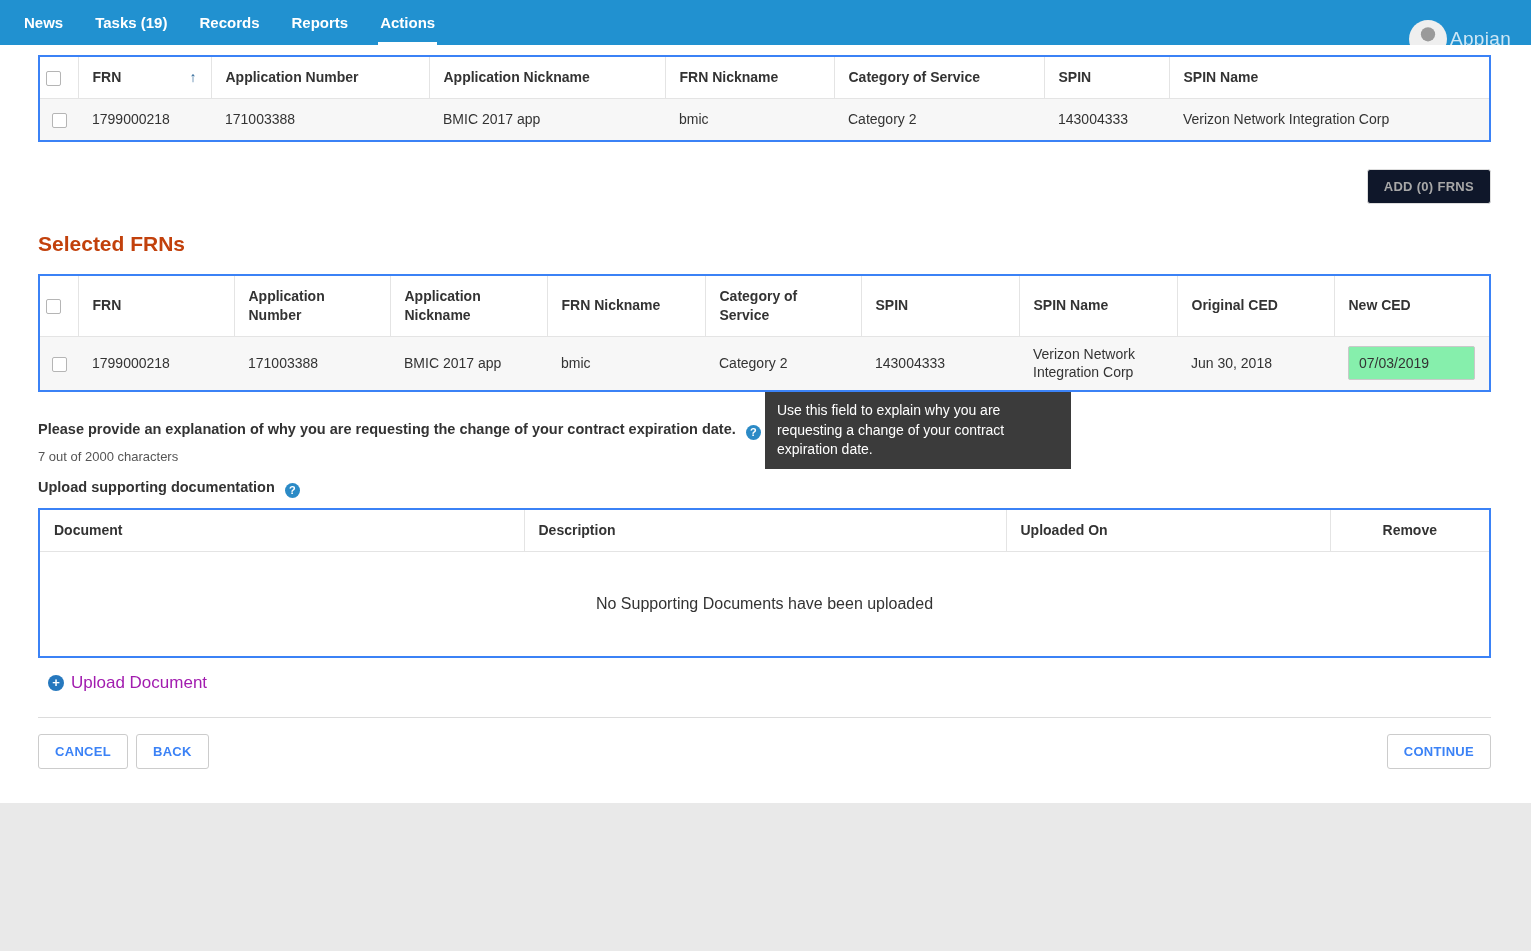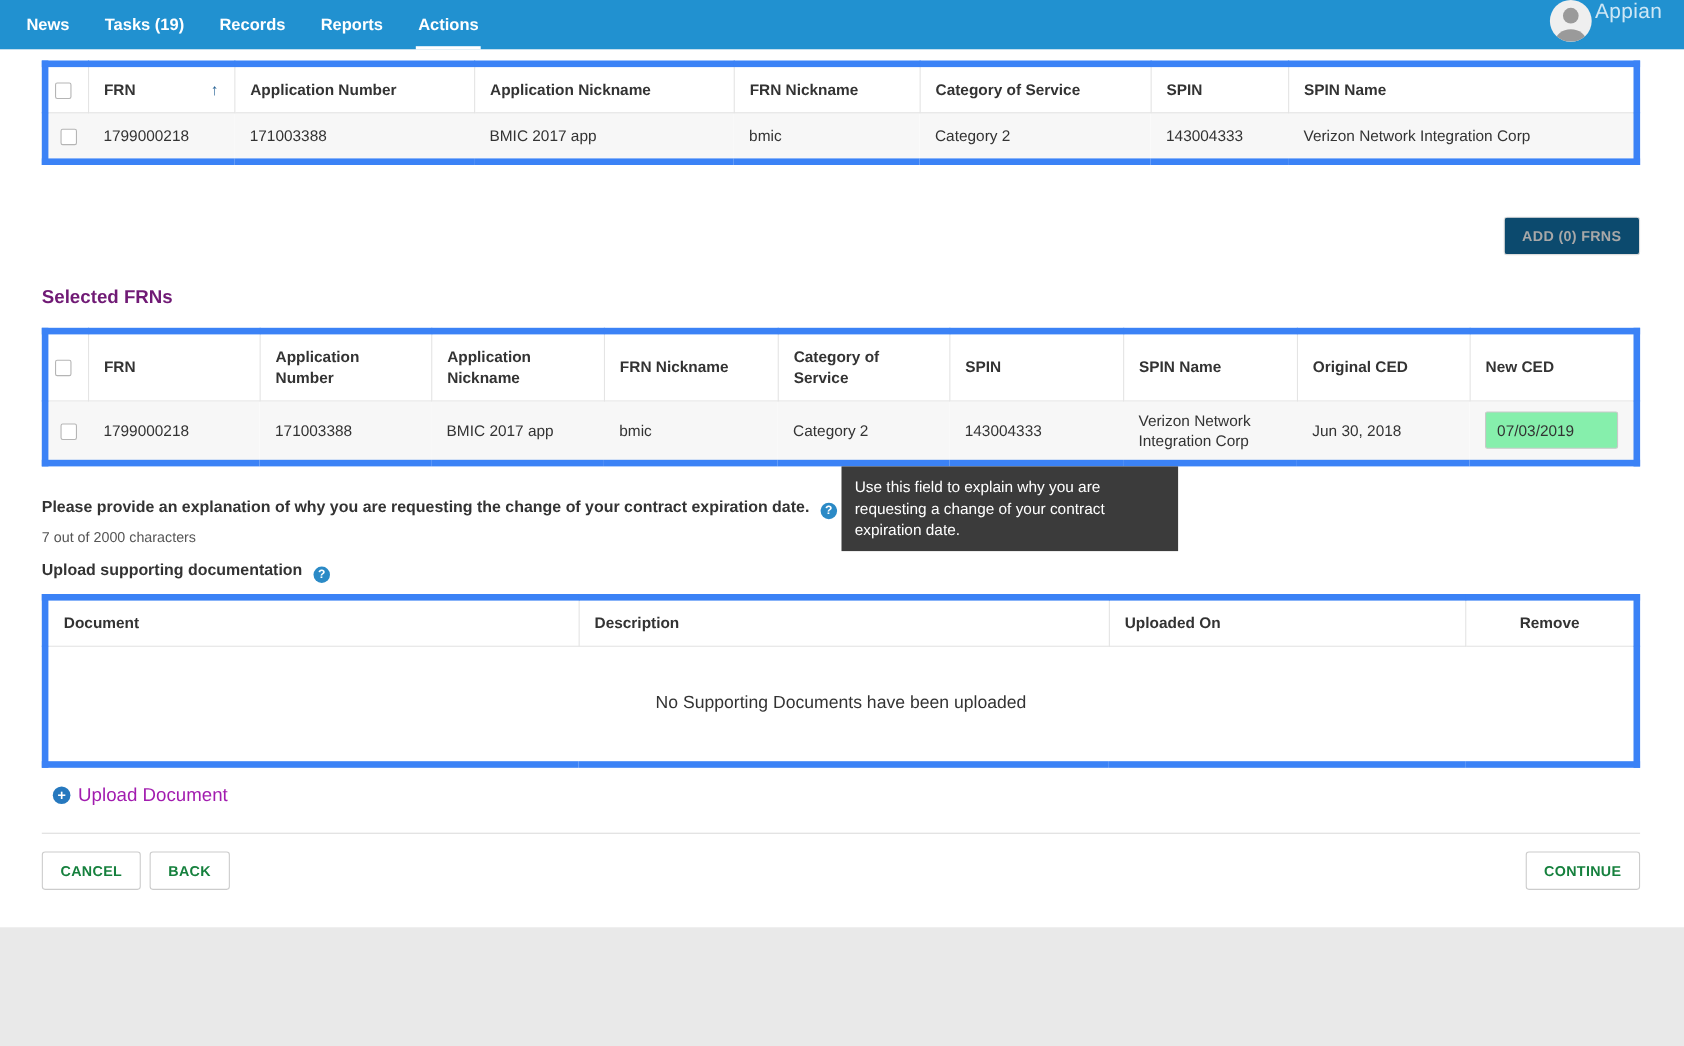--- a/index.html
+++ b/index.html
@@ -32,21 +32,21 @@
     position:relative;
     white-space:nowrap;
   }
   .nav-item.active::after {
     content:"";
     position:absolute;
     left:14px; right:14px; bottom:0;
     height:3px;
     background:#ffffff;
   }
-  .nav-right { display:flex; align-items:flex-start; gap:3px; padding-right:4px; }
+  .nav-right { display:flex; align-items:center; gap:3px; padding-right:4px;margin-top:32px; }
   .avatar {
     width:38px; height:38px;
     border-radius:50%;
     background:#efefef;
     overflow:hidden;
     flex:0 0 auto;
   }
   .brand {
     color:rgba(255,255,255,0.78);
     font-size:19px;
@@ -60,21 +60,21 @@
     margin-bottom:29px;
     position:relative;
   }
 
   
   table.tbl {
     width:100%;
     border-collapse:collapse;
     table-layout:fixed;
     font-size:14px;
-    border:6px solid #3b82f6;
+    border:2px solid #3b82f6;
   }
   table.tbl th {
     text-align:left;
     font-weight:700;
     color:#333;
     padding:11px 14px;
     border:1px solid #e4e4e4;
     background:#ffffff;
     vertical-align:middle;
     line-height:1.35;
@@ -112,40 +112,39 @@
     background:#86efac;
   }
 
   
   .action-row { display:flex; justify-content:flex-end; }
   .action-row.add { margin:27px 0 0 0; }
   .action-row.remove { margin:19px 0 0 0; }
   .btn {
     background:#ffffff;
     border:1px solid #cccccc;
-    color:#15803d;
+    color:#3b82f6;
     font-family:"Liberation Sans", sans-serif;
     font-weight:700;
     font-size:13px;
     letter-spacing:0.3px;
     padding:9px 16px;
     border-radius:3px;
     cursor:pointer;
   }
   .btn.disabled {
     color:#a8a8a8;
-    background:#0c4a6e;
+    background:#0f172a;
     border-color:#dddddd;
-    margin-top:20px;
   }
 
   
   h2.section-title {
-    color:#701a75;
-    font-size:17px;
+    color:#c2410c;
+    font-size:21px;
     font-weight:700;
     margin:28px 0 18px 0;
   }
   .field-label-row {
     margin-top:29px;
     position:relative;
     font-size:14.5px;
     font-weight:700;
     color:#333;
     display:block;

